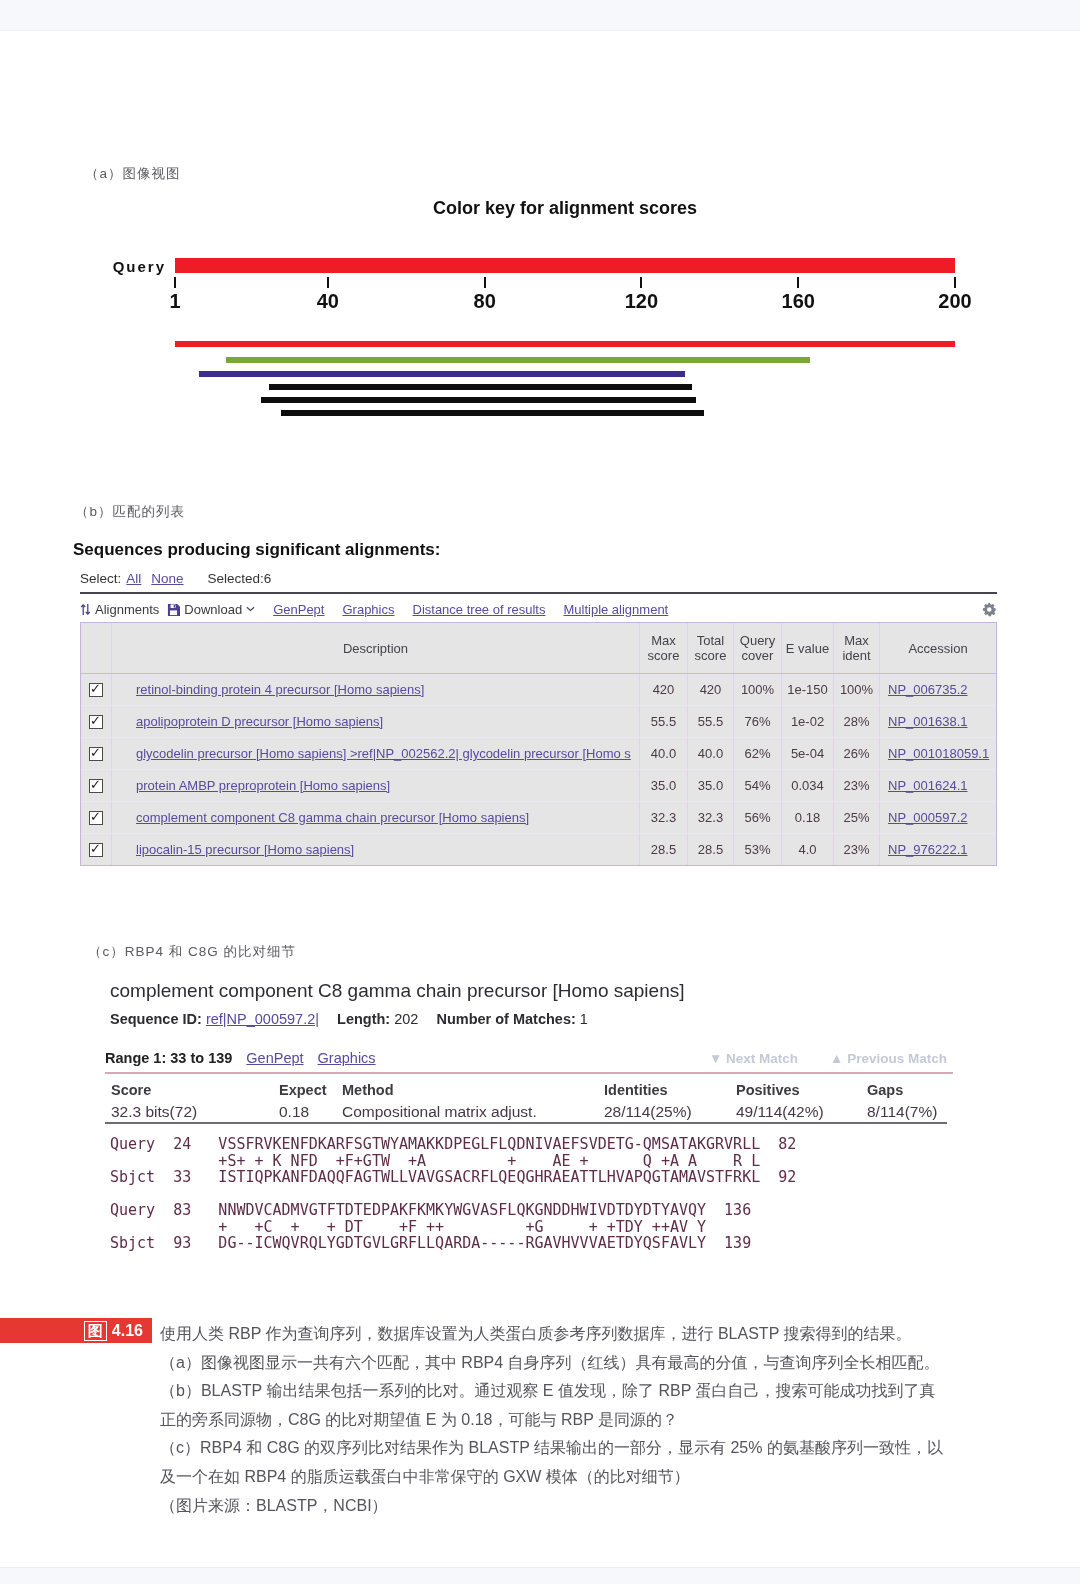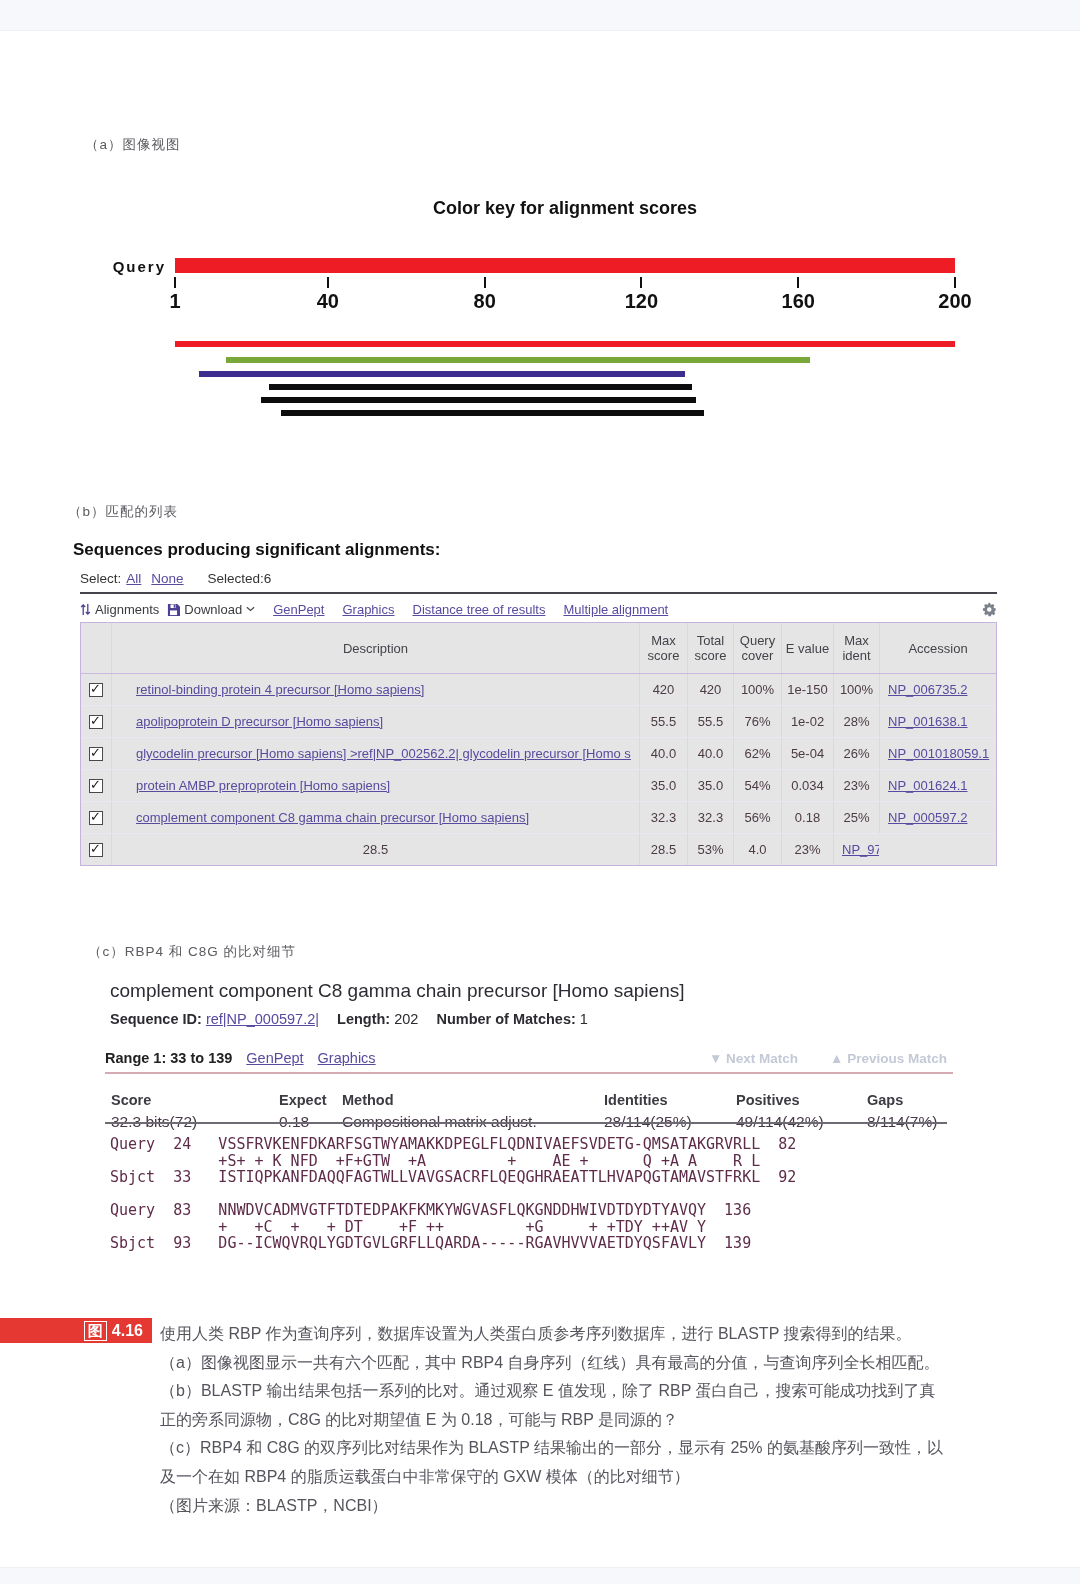--- a/index.html
+++ b/index.html
@@ -3,22 +3,22 @@
 <meta charset="utf-8">
 <style>
   html,body{margin:0;padding:0;}
   body{width:1080px;height:1584px;position:relative;background:#ffffff;
        font-family:"Liberation Sans",sans-serif;color:#222;overflow:hidden;}
   .strip{position:absolute;left:0;right:0;background:#f7f8fb;}
   .strip.top{top:0;height:30px;border-bottom:1px solid #edeff3;}
   .strip.bottom{bottom:0;height:16px;border-top:1px solid #edeff3;}
 
   .sec-label{position:absolute;font-size:13.5px;color:#5a5a60;letter-spacing:1px;}
-  #label-a{left:85px;top:136px;}
-  #label-b{left:68px;top:503px;}
+  #label-a{left:85px;top:165px;}
+  #label-b{left:75px;top:503px;}
   #label-c{left:88px;top:943px;}
 
   
   .ck-title{position:absolute;left:175px;top:198px;width:780px;text-align:center;
             font-weight:bold;font-size:18px;color:#101010;}
   .ck-legend{position:absolute;left:175px;top:228px;width:780px;height:27px;display:flex;}
   .ck-seg{flex:1;color:#fff;font-weight:bold;font-size:15px;text-align:left;line-height:27px;margin-top:44px;}
   .ck-querylabel{position:absolute;left:0;top:258px;width:166px;text-align:right;
                  font-weight:bold;font-size:15px;letter-spacing:2px;color:#111;}
   .ck-query{position:absolute;left:175px;top:258px;width:780px;height:15px;}
@@ -61,21 +61,21 @@
   
   .c-title{position:absolute;left:110px;top:980px;font-size:19px;color:#2c2c34;}
   .c-seqid{position:absolute;left:110px;top:1011px;font-size:14.5px;color:#2b2b31;}
   .c-seqid b{font-weight:bold;}
   .c-seqid .gap{display:inline-block;width:18px;}
   .c-range{position:absolute;left:105px;top:1050px;width:842px;font-size:14.5px;color:#222;
            display:flex;align-items:center;gap:14px;}
   .c-range .spacer{flex:1;}
   .c-range .matchnav{color:#c3c9d6;font-weight:bold;font-size:13.5px;margin-left:18px;}
   .c-stats{position:absolute;left:105px;top:1072px;width:842px;border-top:2px solid #d4abb2;
-           padding:16px 0 0 6px;}
+           padding:6px 0 0 6px;}
   .stat-grid{display:grid;grid-template-columns:168px 63px 262px 132px 131px 70px;}
   .stat-h{font-weight:bold;font-size:14.5px;color:#3b3b42;padding:2px 0;}
   .stat-v{font-size:15.5px;color:#463746;padding:3px 0 6px 0;white-space:nowrap;}
   .c-statline{position:absolute;left:105px;top:1122px;width:842px;border-top:2px solid #6d6c74;}
   .c-align{position:absolute;left:110px;top:1136px;font-family:"DejaVu Sans Mono",monospace;
            font-size:15px;line-height:16.5px;color:#5e2c49;margin:0;white-space:pre;}
 
   
   .fig-badge{position:absolute;left:0;top:1318px;width:152px;height:25px;background:#e63832;
              color:#fff;font-weight:bold;font-size:16px;display:flex;align-items:center;
@@ -270,20 +270,23 @@
     <div class="cell f-ev">0.18</div>
     <div class="cell f-id">25%</div>
     <div class="cell acc">
           <a class="plink f-acc">NP_000597.2</a>
         </div>
   </div>
       <div class="tbl-row tbl-data">
     <div class="cell">
           <span class="cb"></span>
         </div>
+    <div class="cell desc">
+          <a class="plink f-desc">lipocalin-15 precursor [Homo sapiens]</a>
+        </div>
     <div class="cell f-max">28.5</div>
     <div class="cell f-tot">28.5</div>
     <div class="cell f-cov">53%</div>
     <div class="cell f-ev">4.0</div>
     <div class="cell f-id">23%</div>
     <div class="cell acc">
           <a class="plink f-acc">NP_976222.1</a>
         </div>
   </div>
     </div>

